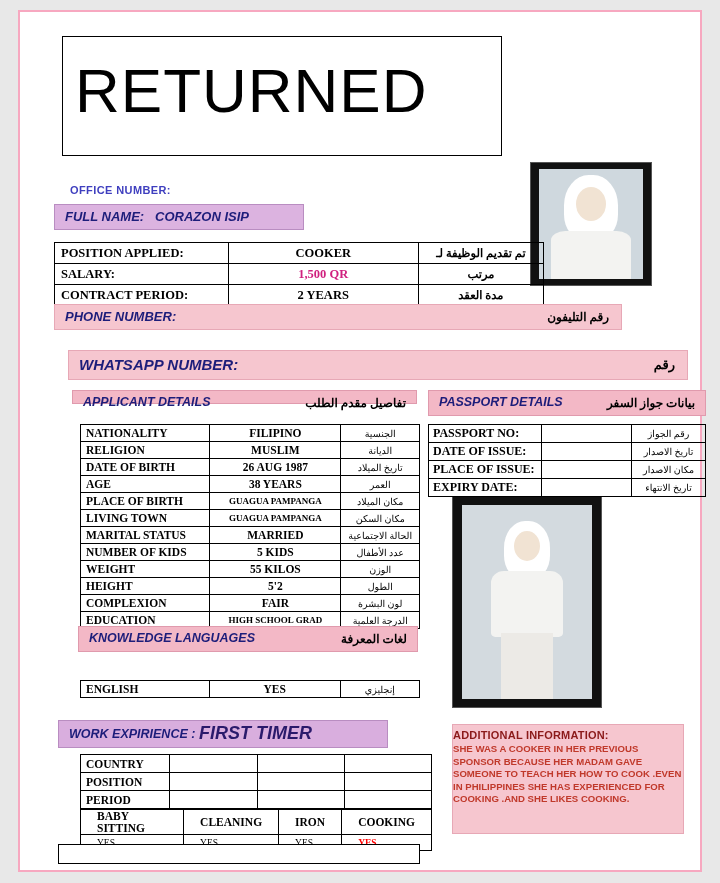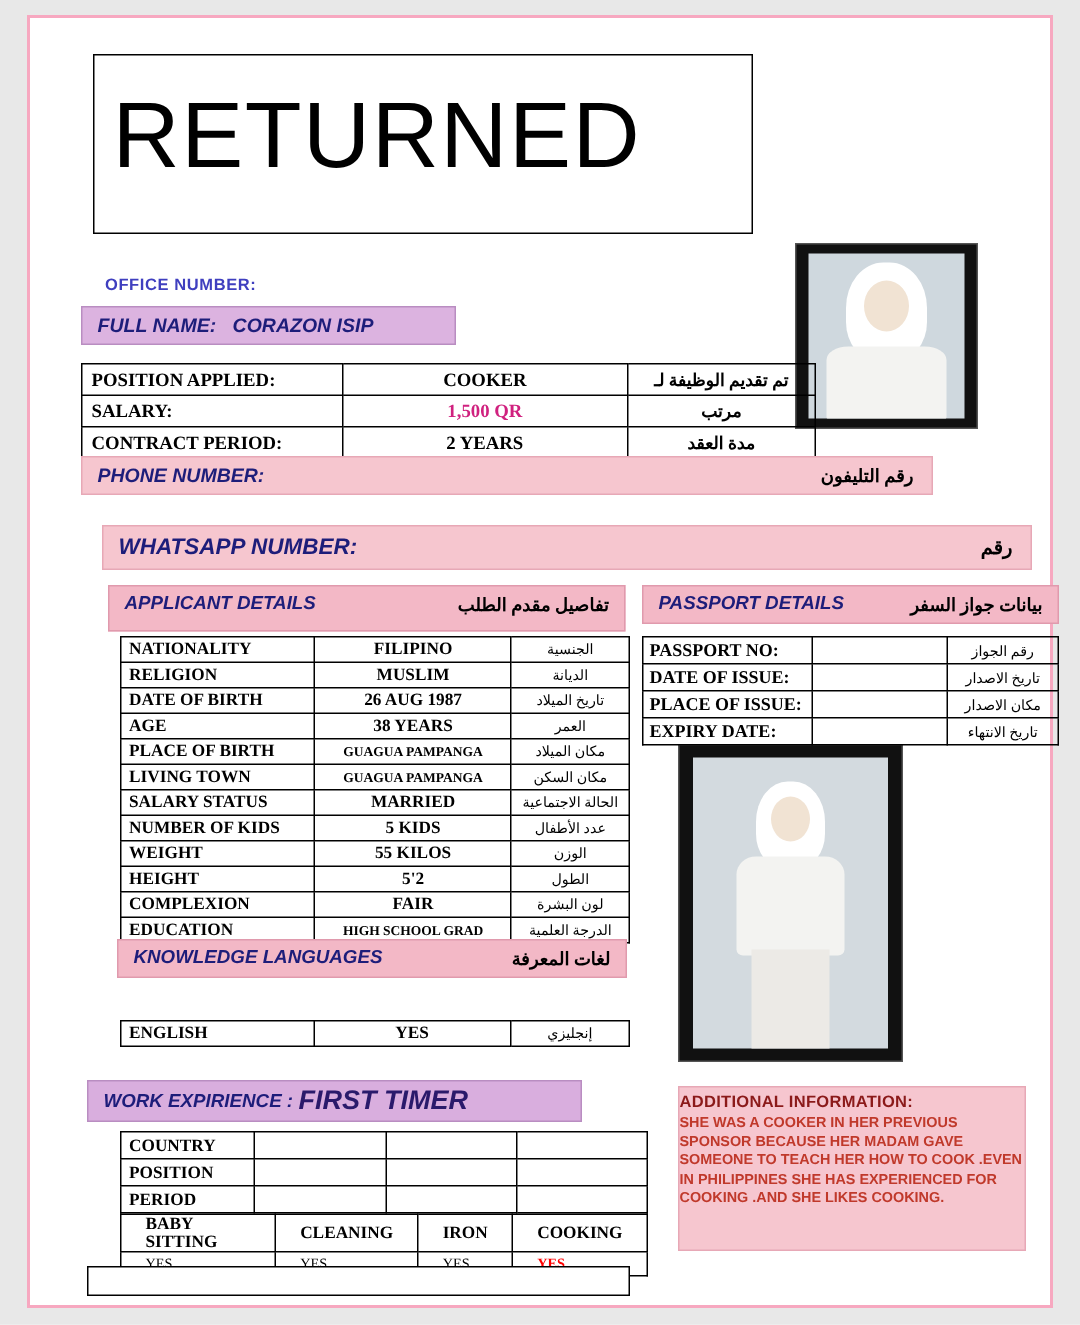--- a/index.html
+++ b/index.html
@@ -191,21 +191,21 @@
   .bar-ar {
     position: absolute; right: 12px; top: 5px;
     font-size: 12px; font-weight: bold; color: #000;
   }
   .bar-ar.big { font-size: 13px; top: 6px; }
 
   
   .hdr-applicant {
     position: absolute;
     left: 40px; top: 368px;
-    width: 345px; height: 31px;
+    width: 345px; height: 14px;
     background: #f3b8c6;
     border: 1px solid #e09aad;
     box-sizing: border-box;
   }
   .hdr-passport {
     position: absolute;
     left: 396px; top: 368px;
     width: 278px; height: 26px;
     background: #f3b8c6;
     border: 1px solid #e09aad;
@@ -476,21 +476,21 @@
         <td class="d-lbl">PLACE OF BIRTH</td>
         <td class="d-val small">GUAGUA PAMPANGA</td>
         <td class="d-ar">مكان الميلاد</td>
       </tr>
       <tr>
         <td class="d-lbl">LIVING TOWN</td>
         <td class="d-val small">GUAGUA PAMPANGA</td>
         <td class="d-ar">مكان السكن</td>
       </tr>
       <tr>
-        <td class="d-lbl">SALARY STATUS</td>
+        <td class="d-lbl">MARITAL STATUS</td>
         <td class="d-val">MARRIED</td>
         <td class="d-ar">الحالة الاجتماعية</td>
       </tr>
       <tr>
         <td class="d-lbl">NUMBER OF KIDS</td>
         <td class="d-val">5 KIDS</td>
         <td class="d-ar">عدد الأطفال</td>
       </tr>
       <tr>
         <td class="d-lbl">WEIGHT</td>

